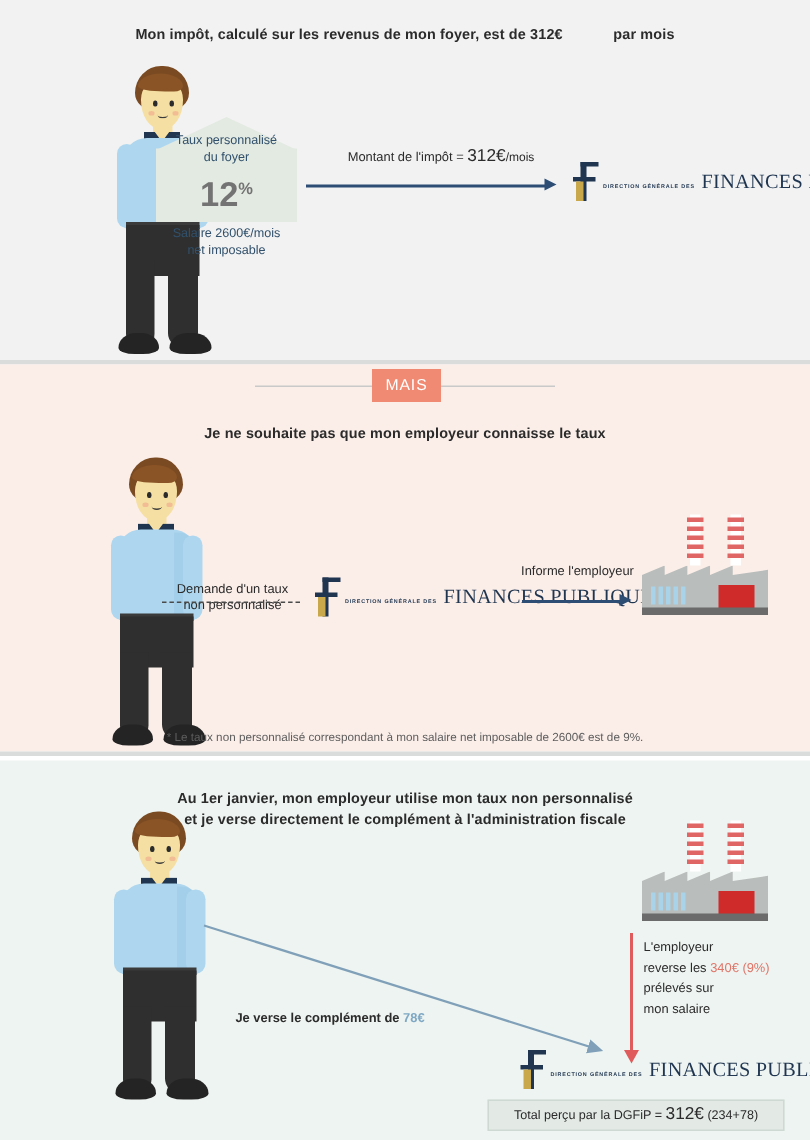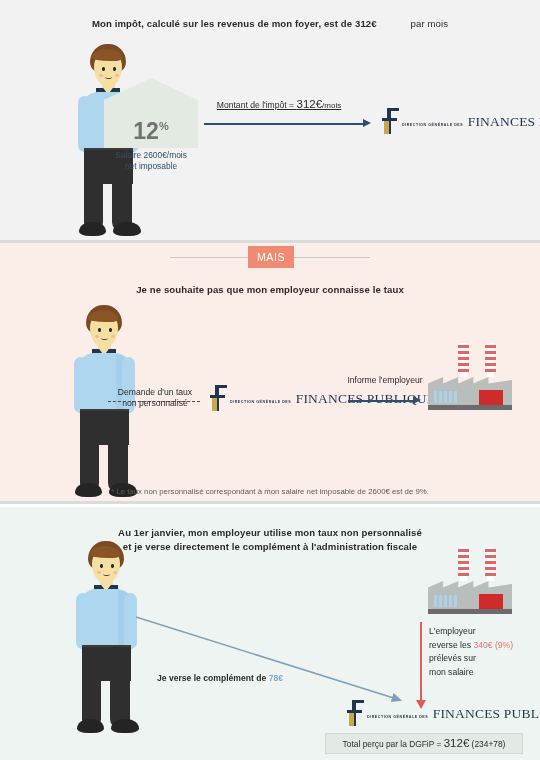--- a/index.html
+++ b/index.html
@@ -42,21 +42,21 @@
   
   .heading {
     position: absolute;
     text-align: center;
     color: #2b2b2b;
     font-weight: bold;
     font-size: 9.6px;
     line-height: 14px;
     letter-spacing: 0.1px;
   }
-  .heading .thin { font-weight: normal; margin-left: 31px; }
+  .heading .thin { font-weight: bold; margin-left: 31px; }
   .heading .bold { font-weight: bold; }
 
   
   #mais-wrap {
     position: absolute;
     top: 243px;
     left: 0;
     width: 540px;
     height: 30px;
   }
@@ -453,31 +453,35 @@
       <div class="p-pants" style="left:24px; top:106px; width:49px; height:34px;"></div>
       <div class="p-leg" style="left:24px; top:130px; width:19px; height:58px;"></div>
       <div class="p-leg" style="left:52px; top:130px; width:20px; height:58px;"></div>
       <div class="p-shoe" style="left:19px; top:178px; width:27px; height:14px;"></div>
       <div class="p-shoe" style="left:53px; top:178px; width:28px; height:14px;"></div>
     </div>
 
     <div id="house">
       <div id="house-roof"></div>
       <div id="house-body"></div>
+      <div id="house-text">
+        <div>Taux personnalisé</div>
+        <div>du foyer</div>
+      </div>
       <div id="rate-value">
         <span>12</span><span class="pct">%</span>
       </div>
     </div>
 
     <div id="salary-note">
       <div>Salaire 2600€/mois</div>
       <div>net imposable</div>
     </div>
 
-    <div class="arrow-label" style="left:204px; top:99px; width:150px;text-decoration:underline;">
+    <div class="arrow-label" style="left:219px; top:99px; width:150px;">
       <span>Montant de l'impôt = </span><span class="big">312€</span><span class="sm">/mois</span>
     </div>
     <div class="arrow-line" style="left:204px; top:123px; width:160px;"></div>
     <div class="arrow-head-r" style="left:363px; top:119px;"></div>
 
     <div class="dgfip" style="left:380px; top:108px;">
       <span class="mark">
         <span class="f-vert"></span><span class="f-top"></span><span class="f-mid"></span><span class="f-gold"></span>
       </span><span class="txt">
         <span class="l1">DIRECTION GÉNÉRALE DES</span>

